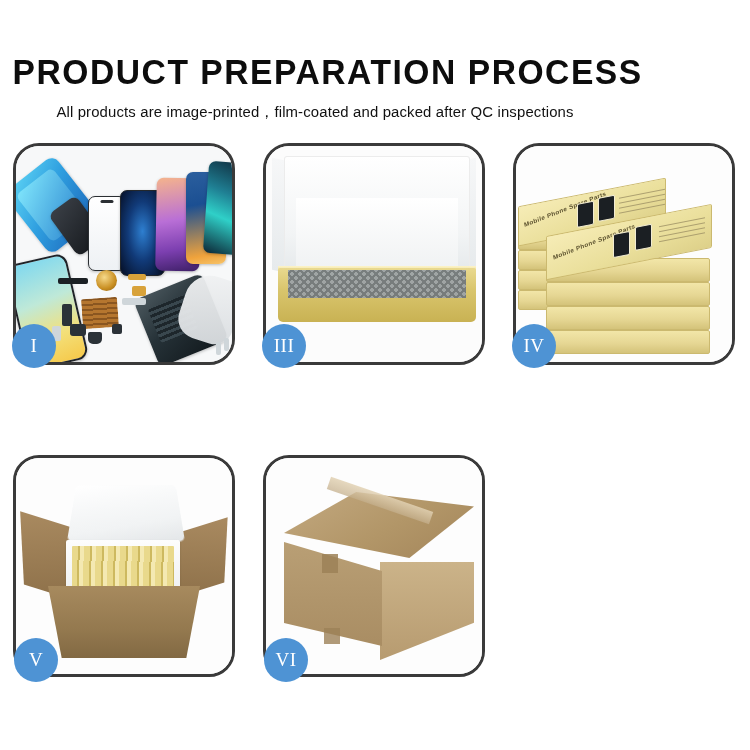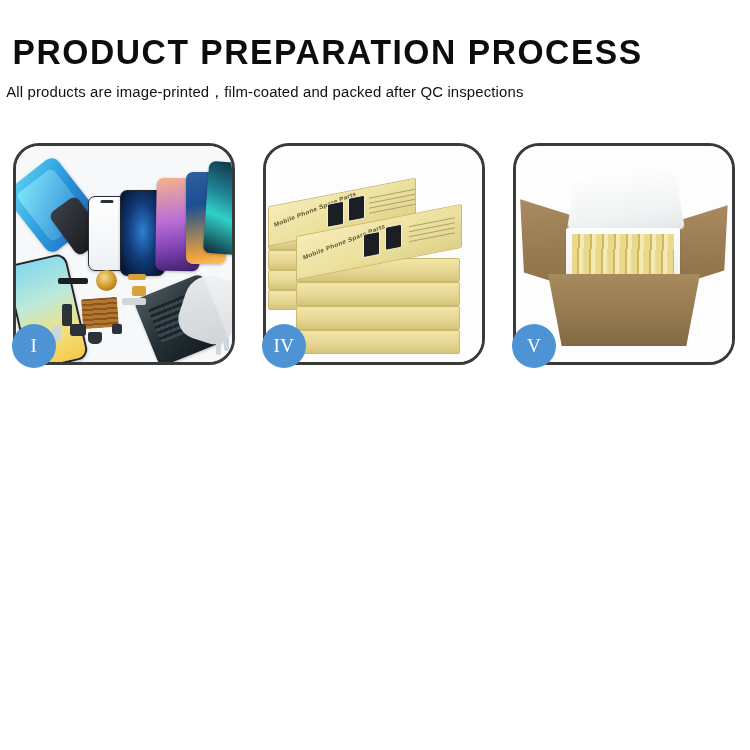--- a/index.html
+++ b/index.html
@@ -6,21 +6,21 @@
   html, body {
     width: 750px; height: 750px;
     background: #ffffff;
     font-family: "Liberation Sans", sans-serif;
     overflow: hidden;
   }
 
   .page { position: relative; width: 750px; height: 750px; background: #fff; }
 
   
-  .header { width: 630px; padding-top: 34px; }
+  .header { width: 630px; padding-top: 54px; text-align: center; }
   .title {
     font-family: "Liberation Sans", sans-serif;
     font-size: 35px;
     font-weight: 700;
     letter-spacing: 1.6px;
     color: #0d0d0d;
     line-height: 1.05;
     transform: scaleX(0.96);
     white-space: nowrap;
   }
@@ -380,20 +380,32 @@
         <div class="part pale" style="left:36px;top:180px;width:9px;height:15px;"></div>
         <div class="part" style="left:72px;top:186px;width:14px;height:12px;border-radius:2px 2px 5px 5px;"></div>
         <div class="part" style="left:96px;top:178px;width:10px;height:10px;"></div>
         <div class="part pale" style="left:200px;top:196px;width:5px;height:13px;"></div>
         <div class="part pale" style="left:208px;top:192px;width:5px;height:13px;"></div>
       </div>
       <div class="badge">I</div>
     </div>
 
 
+    <div class="panel">
+      <div class="panel-inner p3">
+        <div class="lid-flapL"></div>
+        <div class="lid-flapR"></div>
+        <div class="lid-back"></div>
+        <div class="foam-sheet"></div>
+        <div class="box3-lip"></div>
+        <div class="box3-body"></div>
+        <div class="box3-inner"></div>
+      </div>
+      <div class="badge">III</div>
+    </div>
 
     <div class="panel">
       <div class="panel-inner p4">
         <div class="stack">
 
           <div class="sbox" style="left:2px;top:84px;width:108px;height:20px;"></div>
           <div class="sbox" style="left:2px;top:104px;width:108px;height:20px;"></div>
           <div class="sbox" style="left:2px;top:124px;width:108px;height:20px;"></div>
           <div class="sbox" style="left:2px;top:144px;width:108px;height:20px;"></div>
 
@@ -433,15 +445,26 @@
         <div class="flapL5"></div>
         <div class="flapR5"></div>
         <div class="foamlid"></div>
         <div class="foambox"></div>
         <div class="ybars"></div>
         <div class="carton5"></div>
       </div>
       <div class="badge">V</div>
     </div>
 
+    <div class="panel">
+      <div class="panel-inner p6">
+        <div class="c6-top"></div>
+        <div class="c6-side"></div>
+        <div class="c6-front"></div>
+        <div class="c6-tape"></div>
+        <div class="c6-tab1"></div>
+        <div class="c6-tab2"></div>
+      </div>
+      <div class="badge">VI</div>
+    </div>
 
   </div>
 </div>
 
 </body></html>

